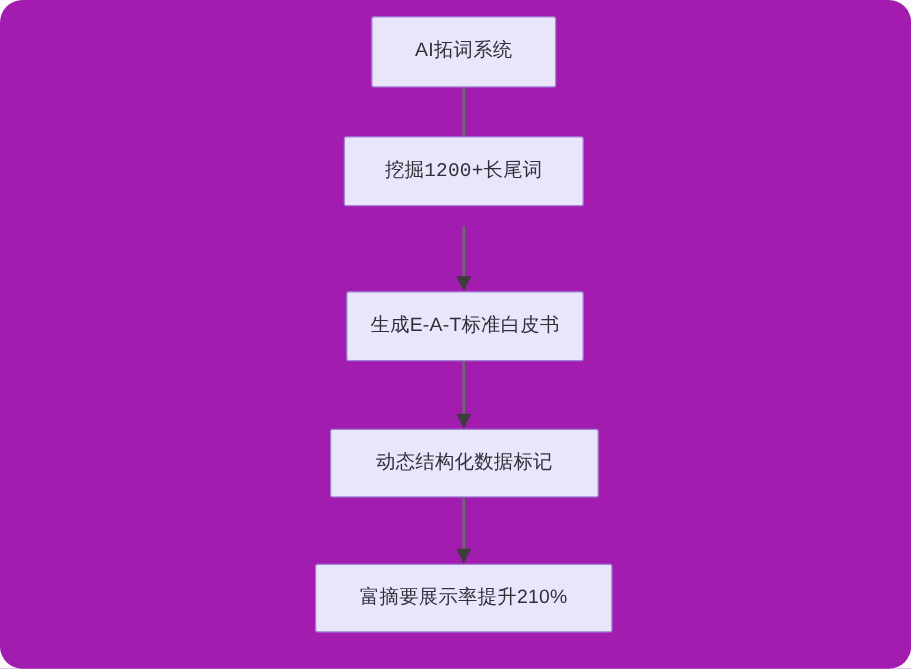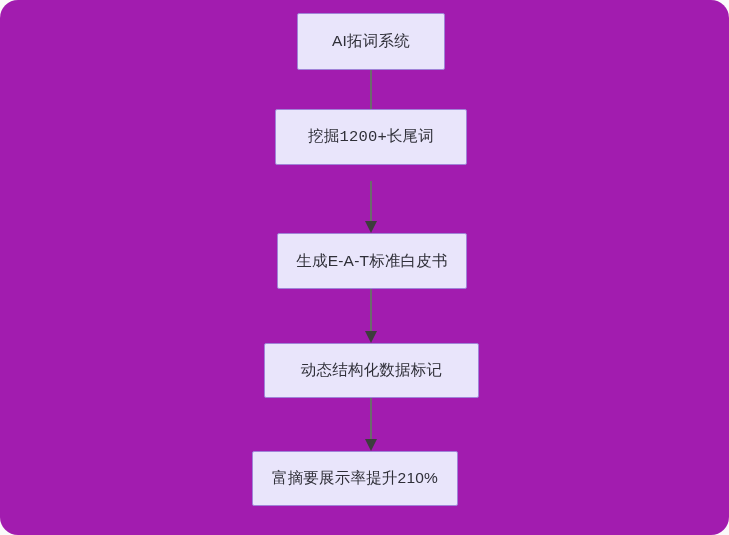--- a/index.html
+++ b/index.html
@@ -97,17 +97,17 @@
   </div>
 
   <div class="node" style="left:260px; top:233px; width:190px; height:56px;margin-left:17px;">
     <span class="node-label">生成E-A-T标准白皮书</span>
   </div>
 
   <div class="node" style="left:264px; top:343px; width:215px; height:55px;text-align:right;">
     <span class="node-label">动态结构化数据标记</span>
   </div>
 
-  <div class="node" style="left:252px; top:451px; width:206px; height:55px;">
+  <div class="node" style="left:252px; top:451px; width:238px; height:55px;">
     <span class="node-label">富摘要展示率提升210%</span>
   </div>
 
 </div>
 
 </body></html>

